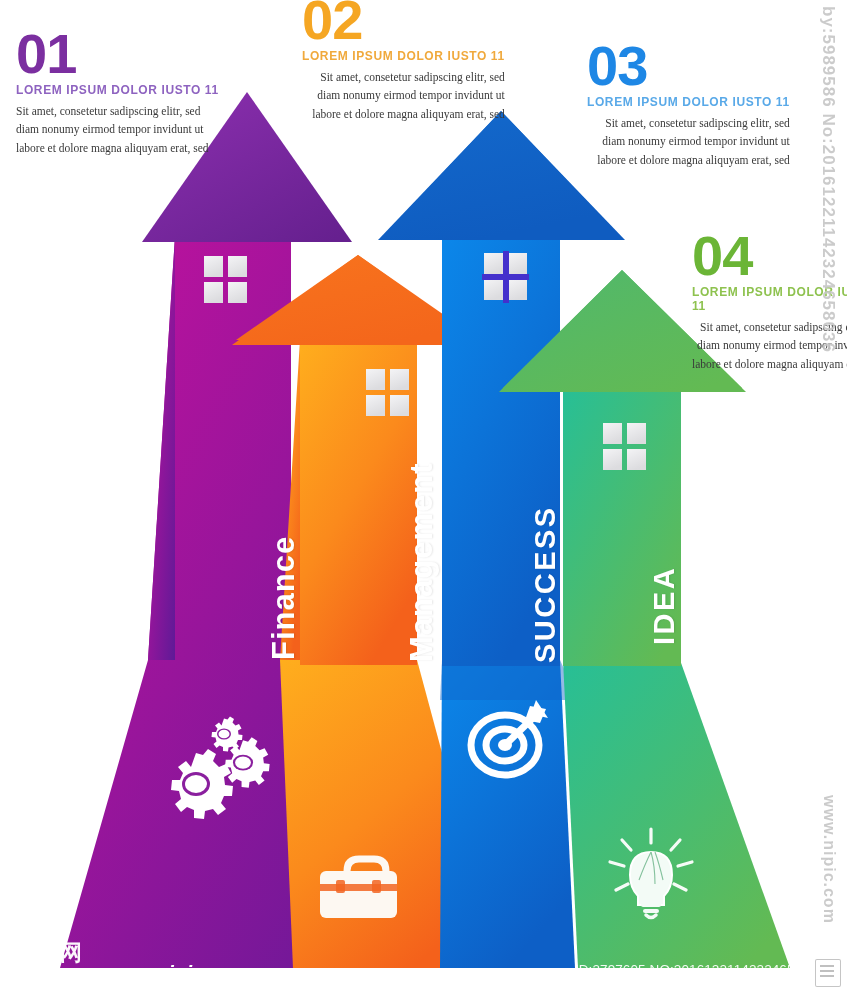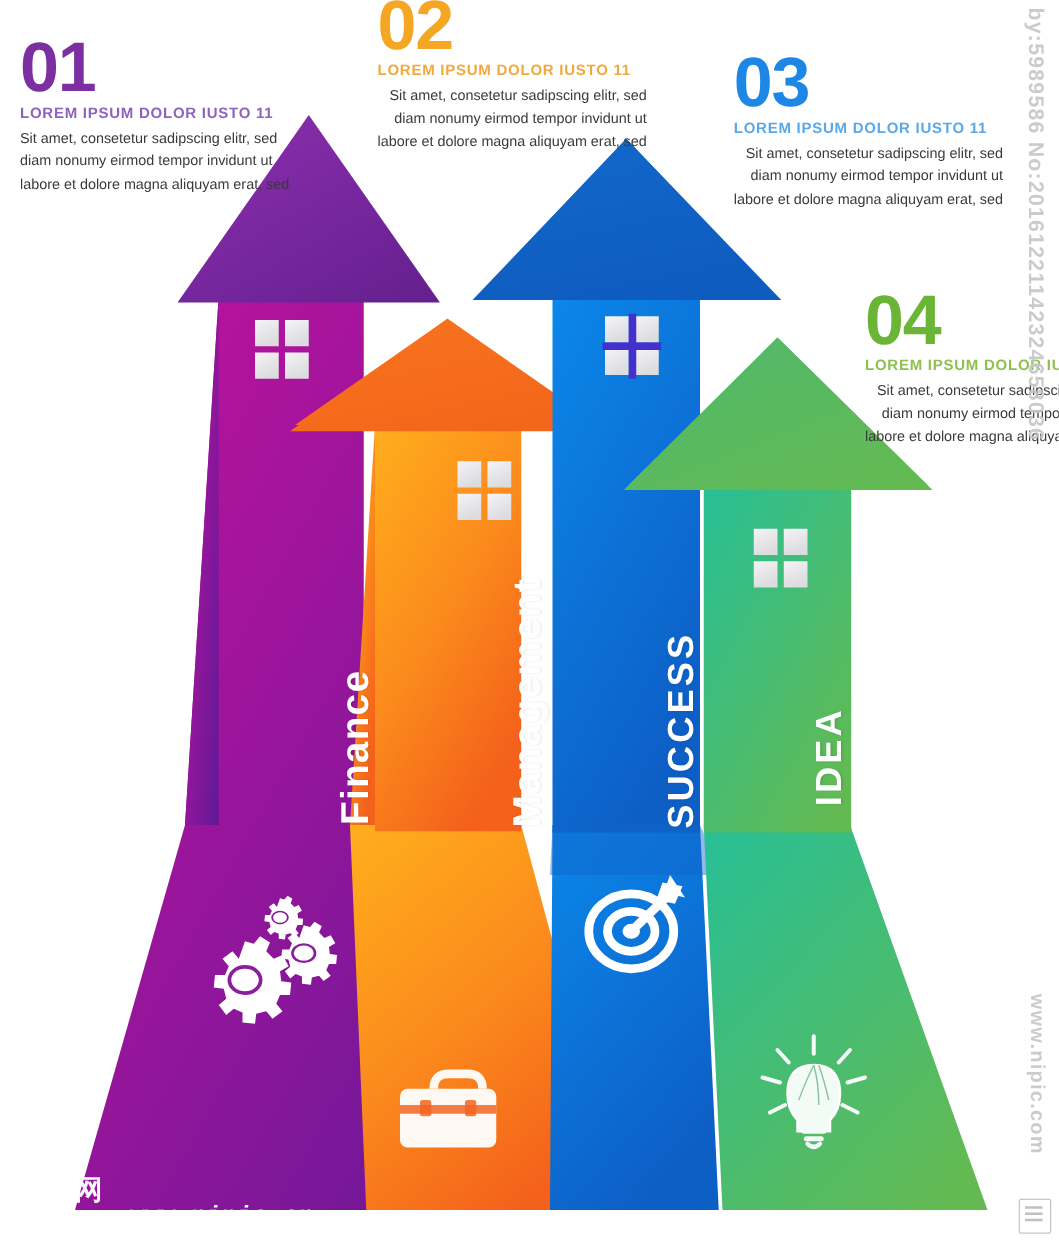--- a/index.html
+++ b/index.html
@@ -23,21 +23,21 @@
     font-size: 56px; font-weight: bold; line-height: 0.92;
     letter-spacing: -1px; font-family: "Liberation Sans", sans-serif;
   }
   .sub {
     font-size: 12px; letter-spacing: 0.6px; margin-top: 3px;
     font-family: "Liberation Sans", sans-serif;
     font-weight: bold;
   }
   .body {
     font-size: 11.5px; color: #3a3a3a; line-height: 1.62; margin-top: 5px;
-    font-family: Liberation Sans, sans-serif;
+    font-family: Liberation Serif, serif;
   }
   .body div { white-space: nowrap; }
 
   #b1 { left: 0px;   top: 28px; padding-left: 16px; }
   #b2 { left: 302px; top: -6px; }
   #b3 { left: 572px; top: 40px; margin-left: 15px; }
   #b4 { left: 692px; top: 230px; }
 
   #b1 .body, #b1 .sub { text-align: left; }
   #b2 .body div, #b3 .body div, #b4 .body div { text-align: right; }
@@ -67,21 +67,21 @@
   .cjk {
     display: inline-block;
     color: #ffffff; font-size: 22px; font-weight: bold;
     letter-spacing: 1px; line-height: 1;
     font-family: "DejaVu Sans", sans-serif;
     opacity: 0.97;
   }
   #logo-url {
     color: #ffffff; font-size: 20px; font-weight: bold;
     font-style: italic; letter-spacing: 0.3px;
-    font-family: Liberation Mono, monospace;
+    font-family: Liberation Sans, sans-serif;
     margin-top: 41px;
   }
   #idcode {
     position: absolute; right: 22px; bottom: 16px;
     color: rgba(255,255,255,0.93); font-size: 13.5px;
     font-family: "Liberation Sans", sans-serif; letter-spacing: 0.1px;
   }
   .vwm {
     position: absolute;
     color: rgba(160,160,160,0.55);
@@ -314,18 +314,19 @@
 
   <div class="vlabel" id="vl1">Finance</div>
   <div class="vlabel" id="vl2">Management</div>
   <div class="vlabel" id="vl3">SUCCESS</div>
   <div class="vlabel" id="vl4">IDEA</div>
 
   <div id="logo">
     <span class="cjk">昵享网</span>
     <span id="logo-url">www.nipic.cn</span>
   </div>
+  <div id="idcode">ID:3797605 NO:20161221142324658036</div>
 
   <div class="vwm" id="wm-top">by:5989586 No:20161221142324658036</div>
   <div class="vwm" id="wm-side">www.nipic.com</div>
   <div id="wm-badge"></div>
 
 </div>
 
 </body></html>

